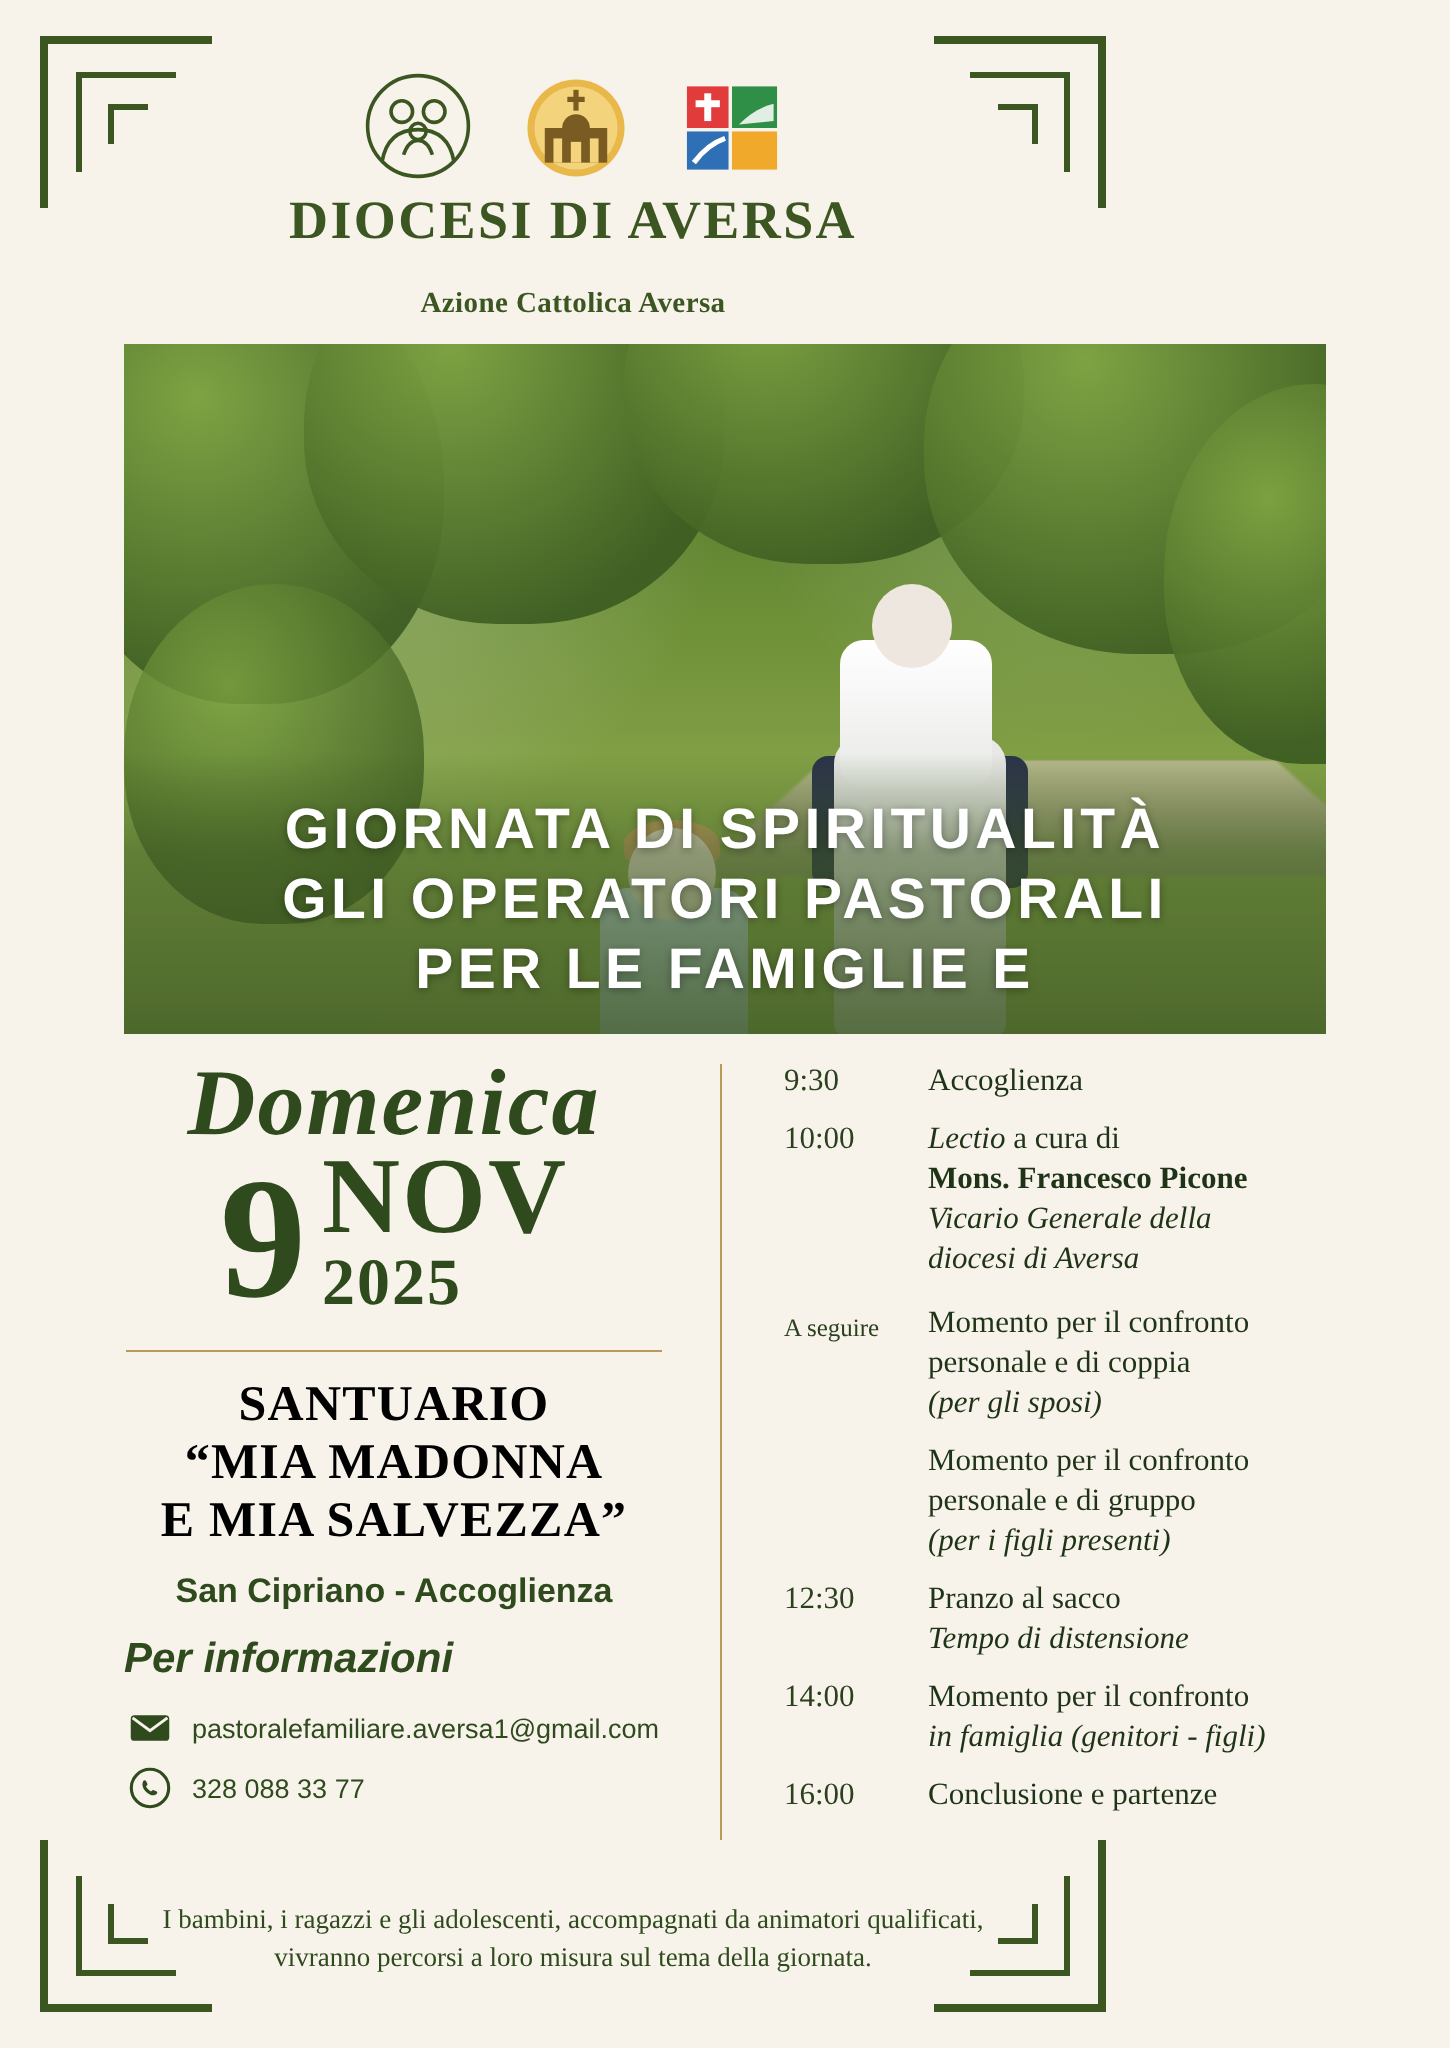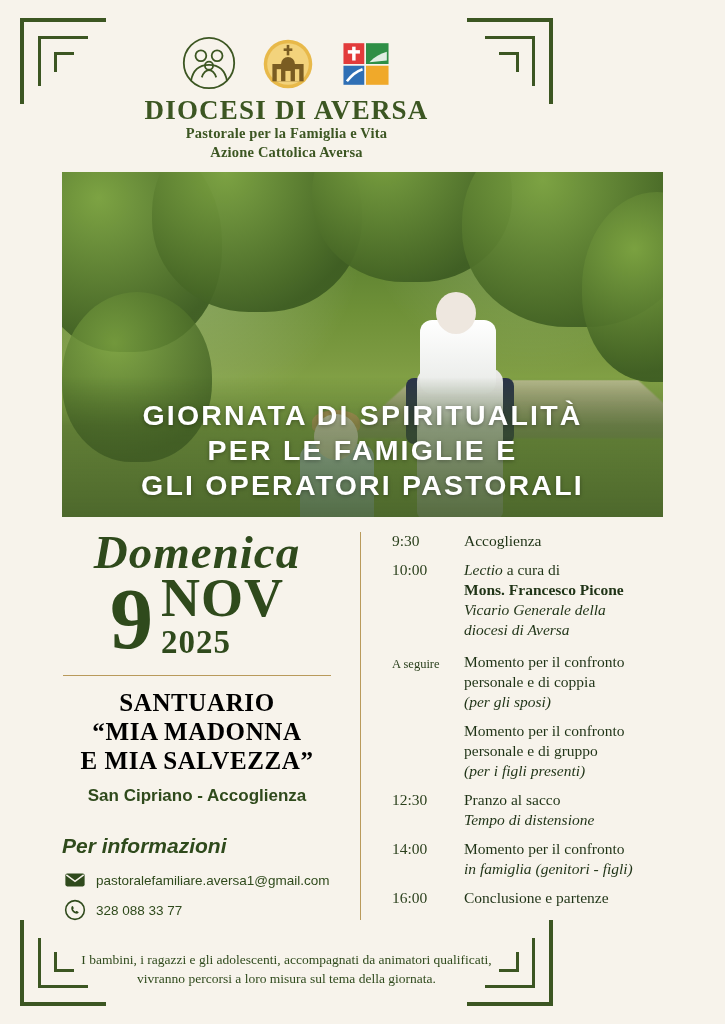--- a/index.html
+++ b/index.html
@@ -186,21 +186,21 @@
     font-family: "Liberation Serif", serif;
     font-weight: bold; font-size: 25px; line-height: 29px;
     letter-spacing: .6px; color: #000000;
   }
   .town {
     margin-top: 11px;
     font-family: "Liberation Sans", sans-serif;
     font-weight: bold; font-size: 17px; color: #2f4a1c;
   }
   .info-title {
-    margin-top: 28px; text-align: left; padding-left: 10px;
+    margin-top: 12px; text-align: left; padding-left: 10px;
     font-family: "Liberation Sans", sans-serif;
     font-weight: bold; font-style: italic;
     font-size: 21px; color: #2f4a1c;
   }
   .contact {
     display: flex; align-items: center; gap: 10px;
     margin-top: 11px; padding-left: 12px;
     font-family: "Liberation Sans", sans-serif;
     font-size: 13.5px; color: #2f4a1c;
   }
@@ -305,21 +305,20 @@
       <rect x="4" y="32" width="24" height="22" fill="#2f6fb5"></rect>
       <rect x="30" y="32" width="26" height="22" fill="#f0a92a"></rect>
       <rect x="14" y="10" width="4" height="16" fill="#ffffff"></rect>
       <rect x="9" y="14" width="14" height="4" fill="#ffffff"></rect>
       <path d="M34 28c6-6 12-10 20-12v10z" fill="#ffffff" opacity=".85"></path>
       <path d="M8 50c6-8 12-12 18-14" stroke="#ffffff" stroke-width="3" fill="none"></path>
     </svg>
   </div>
 
   <div class="dio-title">DIOCESI DI AVERSA</div>
-  <div class="dio-sub1">Pastorale per la Famiglia e Vita</div>
   <div class="dio-sub2">Azione Cattolica Aversa</div>
 
   <div class="photo-wrap">
     <div class="photo">
       <div class="tree" style="left:-30px;  top:-40px;  width:190px; height:220px;"></div>
       <div class="tree" style="left:90px;   top:-60px;  width:210px; height:200px;"></div>
       <div class="tree" style="left:250px;  top:-70px;  width:200px; height:180px;"></div>
       <div class="tree" style="left:400px;  top:-55px;  width:230px; height:210px;"></div>
       <div class="tree" style="left:520px;  top:20px;   width:150px; height:190px;"></div>
       <div class="tree" style="left:0px;    top:120px;  width:150px; height:170px; opacity:.8;"></div>
@@ -332,22 +331,22 @@
       <div class="figB-body"></div>
       <div class="figB-head"></div>
       <div class="kid-body"></div>
       <div class="kid-hair"></div>
       <div class="kid-head"></div>
       <div class="adult2-body"></div>
     </div>
     <div class="photo-fade"></div>
     <div class="headline">
       <div>GIORNATA DI SPIRITUALITÀ</div>
+      <div>GLI OPERATORI PASTORALI</div>
       <div>PER LE FAMIGLIE E</div>
-      <div>GLI OPERATORI PASTORALI</div>
     </div>
   </div>
 
   <div class="left-col">
     <div class="domenica">Domenica</div>
     <div class="dateline">
       <div class="daynum">9</div>
       <div class="monthyear">
         <div class="month">NOV</div>
         <div class="year">2025</div>

